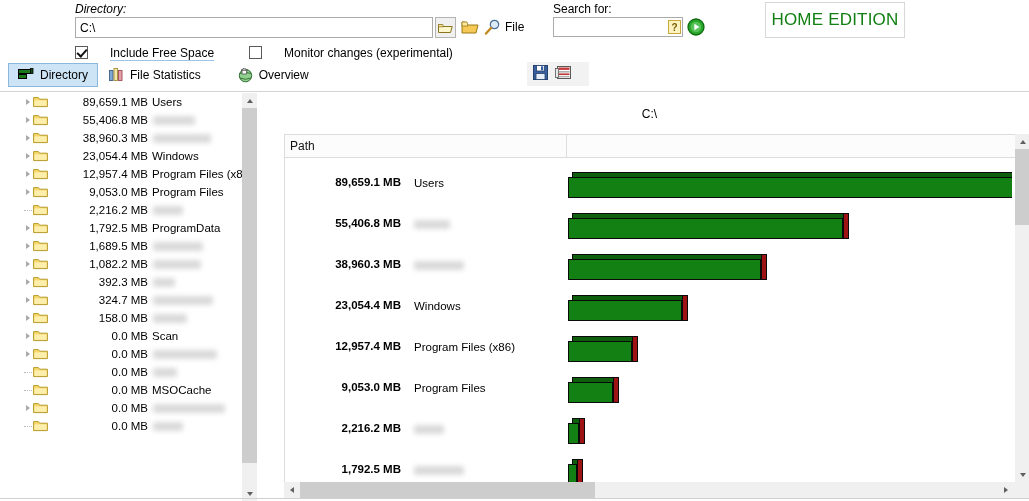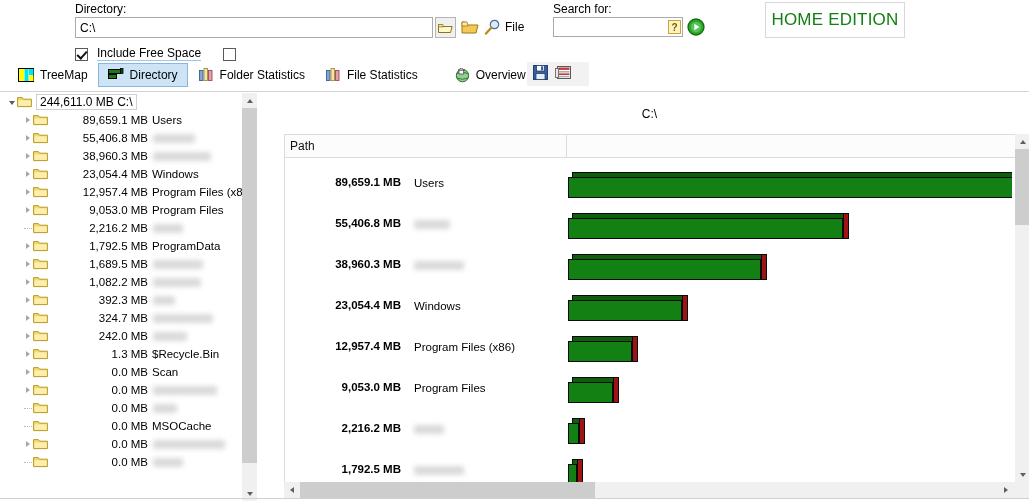--- a/index.html
+++ b/index.html
@@ -9,21 +9,21 @@
     font-family:"Liberation Sans","DejaVu Sans",sans-serif;
     font-size:12px;color:#000;
     -webkit-font-smoothing:none;
   }
   .app{position:relative;width:1029px;height:501px;}
 
   
   .toolbar{position:absolute;left:0;top:0;width:1029px;height:92px;background:#ffffff;}
 
   .lbl{font-size:12px;color:#000;}
-  .dir-label{position:absolute;left:75px;top:2px;}
+  .dir-label{position:absolute;left:75px;top:2px;font-style:italic;}
   .dir-input{
     position:absolute;left:75px;top:17px;width:358px;height:21px;
     border:1px solid #aaa;background:#fff;box-sizing:border-box;
     font-family:"Liberation Sans",sans-serif;font-size:12px;color:#000;
     padding:2px 4px;outline:none;
   }
   .dir-browse-btn{
     position:absolute;left:435px;top:17px;width:21px;height:21px;
     border:1px solid #b4b4b4;background:#f0f0f0;box-sizing:border-box;
     display:flex;align-items:center;justify-content:center;
@@ -48,21 +48,21 @@
   .go-btn{position:absolute;left:687px;top:18px;width:18px;height:18px;}
 
   .home-edition{
     position:absolute;left:765px;top:2px;width:138px;height:34px;
     border:1px solid #d8d8d8;background:#fff;
     display:flex;align-items:center;justify-content:center;
     color:#128012;font-size:17px;letter-spacing:.2px;
     font-family:"Liberation Sans",sans-serif;
   }
 
-  .chk-row{position:absolute;left:75px;top:46px;display:flex;align-items:flex-end;gap:4px;}
+  .chk-row{position:absolute;left:75px;top:46px;display:flex;align-items:flex-start;gap:17px;}
   .chk{
     width:13px;height:13px;border:1px solid #5a5a5a;background:#fff;
     box-sizing:border-box;display:inline-block;position:relative;
     margin-right:5px;
   }
   .chk.on::after{
     content:"";position:absolute;left:3px;top:0px;width:4px;height:8px;
     border:solid #111;border-width:0 2px 2px 0;transform:rotate(42deg);
   }
   .chk-lbl{font-size:12px;margin-right:18px;}
@@ -214,58 +214,37 @@
         <path d="M7.3 5.8 L12.4 9 L7.3 12.2 Z" fill="#ffffff"></path>
       </svg>
     </span>
 
     <div class="home-edition">HOME EDITION</div>
 
     <div class="chk-row">
       <span class="chk on"></span>
       <span class="chk-lbl u">Include Free Space</span>
       <span class="chk"></span>
+      <span class="chk-lbl">Monitor changes (experimental)</span>
     </div>
 
     <div class="tabs">
 
-      <div class="tab">
-        <span class="tab-ico">
-          <svg width="16" height="14" viewBox="0 0 16 14">
-            <rect x="0.5" y="0.5" width="15" height="13" fill="#ffffff" stroke="#000" stroke-width="1"></rect>
-            <rect x="1" y="1" width="5" height="12" fill="#ffff00"></rect>
-            <rect x="6.5" y="1" width="4" height="12" fill="#00e5e5"></rect>
-            <rect x="11" y="1" width="4.5" height="6" fill="#00e5e5"></rect>
-            <rect x="11" y="7.5" width="4.5" height="5.5" fill="#ffff00"></rect>
-          </svg>
-        </span>
-        <span>TreeMap</span>
-      </div>
 
       <div class="tab sel">
         <span class="tab-ico">
           <svg width="16" height="14" viewBox="0 0 16 14">
             <rect x="0.5" y="1.5" width="12" height="4" fill="#1a7a1a" stroke="#000" stroke-width="1"></rect>
             <rect x="0.5" y="6.5" width="8" height="4" fill="#1a7a1a" stroke="#000" stroke-width="1"></rect>
             <rect x="12.5" y="0.5" width="2.5" height="5" fill="#0d4d0d" stroke="#000" stroke-width="0.8"></rect>
           </svg>
         </span>
         <span>Directory</span>
       </div>
 
-      <div class="tab">
-        <span class="tab-ico">
-          <svg width="16" height="14" viewBox="0 0 16 14">
-            <rect x="1.5" y="2.5" width="3.5" height="10" fill="#7fa8d4" stroke="#3d5f85" stroke-width="0.9"></rect>
-            <rect x="6" y="0.5" width="3.5" height="12" fill="#f3e6a8" stroke="#a08c3a" stroke-width="0.9"></rect>
-            <rect x="10.5" y="2.5" width="3.5" height="10" fill="#e4a0a8" stroke="#a04a55" stroke-width="0.9"></rect>
-          </svg>
-        </span>
-        <span>Folder Statistics</span>
-      </div>
 
       <div class="tab">
         <span class="tab-ico">
           <svg width="16" height="14" viewBox="0 0 16 14">
             <rect x="1.5" y="2.5" width="3.5" height="10" fill="#7fa8d4" stroke="#3d5f85" stroke-width="0.9"></rect>
             <rect x="6" y="0.5" width="3.5" height="12" fill="#f3e6a8" stroke="#a08c3a" stroke-width="0.9"></rect>
             <rect x="10.5" y="2.5" width="3.5" height="10" fill="#e4a0a8" stroke="#a04a55" stroke-width="0.9"></rect>
           </svg>
         </span>
         <span>File Statistics</span>
@@ -304,30 +283,20 @@
           <rect x="0.5" y="3.5" width="3" height="9" fill="#e8e8e8" stroke="#5a5a5a" stroke-width="0.8"></rect>
         </svg>
       </span>
     </div>
 
     <div class="tb-sep"></div>
   </div>
 
   <div class="tree-panel">
     <div class="tree-rows" id="tree-rows">
-        <div class="trow root" style="padding-left:6px">
-          <span class="twist">
-            <span class="arrow-open"></span>
-          </span>
-          <span class="tfolder"><svg width="15" height="12" viewBox="0 0 15 12">
-              <path d="M0.6 1.6 L5.4 1.6 L6.6 3.2 L14.4 3.2 L14.4 10.6 L0.6 10.6 Z" fill="#f7d96b" stroke="#b79a2c" stroke-width="1"></path>
-              <path d="M1.4 4.4 L13.6 4.4 L13.6 9.9 L1.4 9.9 Z" fill="#fdeeae" stroke="none"></path>
-            </svg></span>
-          <span class="tsize-box">244,611.0 MB C:\</span>
-        </div>
         <div class="trow" style="padding-left:22px">
           <span class="twist">
             <span class="arrow"></span>
           </span>
           <span class="tfolder"><svg width="15" height="12" viewBox="0 0 15 12">
               <path d="M0.6 1.6 L5.4 1.6 L6.6 3.2 L14.4 3.2 L14.4 10.6 L0.6 10.6 Z" fill="#f7d96b" stroke="#b79a2c" stroke-width="1"></path>
               <path d="M1.4 4.4 L13.6 4.4 L13.6 9.9 L1.4 9.9 Z" fill="#fdeeae" stroke="none"></path>
             </svg></span>
           <span class="tsize" style="width:96px">89,659.1 MB</span>
           <span class="tname">Users</span>
@@ -454,33 +423,22 @@
           <span class="redact" style="width:60px"></span>
         </div>
         <div class="trow" style="padding-left:22px">
           <span class="twist">
             <span class="arrow"></span>
           </span>
           <span class="tfolder"><svg width="15" height="12" viewBox="0 0 15 12">
               <path d="M0.6 1.6 L5.4 1.6 L6.6 3.2 L14.4 3.2 L14.4 10.6 L0.6 10.6 Z" fill="#f7d96b" stroke="#b79a2c" stroke-width="1"></path>
               <path d="M1.4 4.4 L13.6 4.4 L13.6 9.9 L1.4 9.9 Z" fill="#fdeeae" stroke="none"></path>
             </svg></span>
-          <span class="tsize" style="width:96px">242.0 MB</span>
+          <span class="tsize" style="width:96px">158.0 MB</span>
           <span class="redact" style="width:34px"></span>
-        </div>
-        <div class="trow" style="padding-left:22px">
-          <span class="twist">
-            <span class="arrow"></span>
-          </span>
-          <span class="tfolder"><svg width="15" height="12" viewBox="0 0 15 12">
-              <path d="M0.6 1.6 L5.4 1.6 L6.6 3.2 L14.4 3.2 L14.4 10.6 L0.6 10.6 Z" fill="#f7d96b" stroke="#b79a2c" stroke-width="1"></path>
-              <path d="M1.4 4.4 L13.6 4.4 L13.6 9.9 L1.4 9.9 Z" fill="#fdeeae" stroke="none"></path>
-            </svg></span>
-          <span class="tsize" style="width:96px">1.3 MB</span>
-          <span class="tname">$Recycle.Bin</span>
         </div>
         <div class="trow" style="padding-left:22px">
           <span class="twist">
             <span class="arrow"></span>
           </span>
           <span class="tfolder"><svg width="15" height="12" viewBox="0 0 15 12">
               <path d="M0.6 1.6 L5.4 1.6 L6.6 3.2 L14.4 3.2 L14.4 10.6 L0.6 10.6 Z" fill="#f7d96b" stroke="#b79a2c" stroke-width="1"></path>
               <path d="M1.4 4.4 L13.6 4.4 L13.6 9.9 L1.4 9.9 Z" fill="#fdeeae" stroke="none"></path>
             </svg></span>
           <span class="tsize" style="width:96px">0.0 MB</span>

